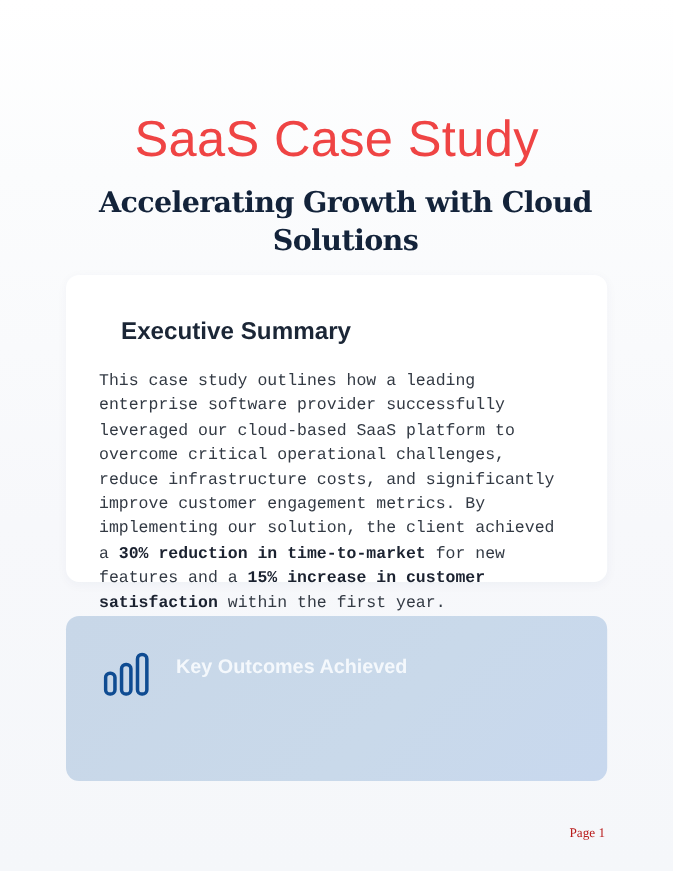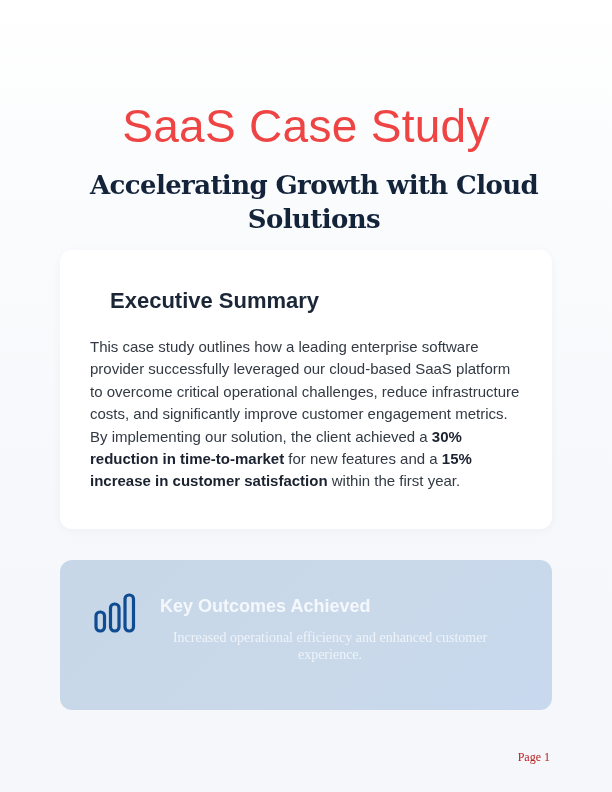--- a/index.html
+++ b/index.html
@@ -48,21 +48,21 @@
     .summary-heading {
       font-family: "Liberation Sans", sans-serif;
       font-weight: bold;
       font-size: 22px;
       line-height: 30px;
       color: #1b2636;
       margin-bottom: 20px;
       margin-left: 20px;
     }
     .summary-body {
-      font-family: Liberation Sans, sans-serif;
+      font-family: Liberation Mono, monospace;
       font-size: 15px;
       line-height: 22.4px;
       color: #333a44;
     }
     .summary-body b {
       color: #1b2230;
       font-weight: bold;
     }
     .outcomes-card {
       position: absolute;
@@ -124,16 +124,15 @@
 
 <section class="outcomes-card">
   <span class="chart-icon">
     <svg width="42" height="42" viewBox="0 0 42 42" xmlns="http://www.w3.org/2000/svg">
       <rect x="2" y="19" width="8.5" height="19" rx="4" ry="4" fill="none" stroke="#0f4c92" stroke-width="3.2"></rect>
       <rect x="16.5" y="11" width="8.5" height="27" rx="4" ry="4" fill="none" stroke="#0f4c92" stroke-width="3.2"></rect>
       <rect x="31" y="2" width="8.5" height="36" rx="4" ry="4" fill="none" stroke="#0f4c92" stroke-width="3.2"></rect>
     </svg>
   </span>
   <h3 class="outcomes-heading">Key Outcomes Achieved</h3>
-  <p class="outcomes-desc">Increased operational efficiency and enhanced customer experience.</p>
 </section>
 
 <div class="page-number">Page 1</div>
 
 </body></html>

